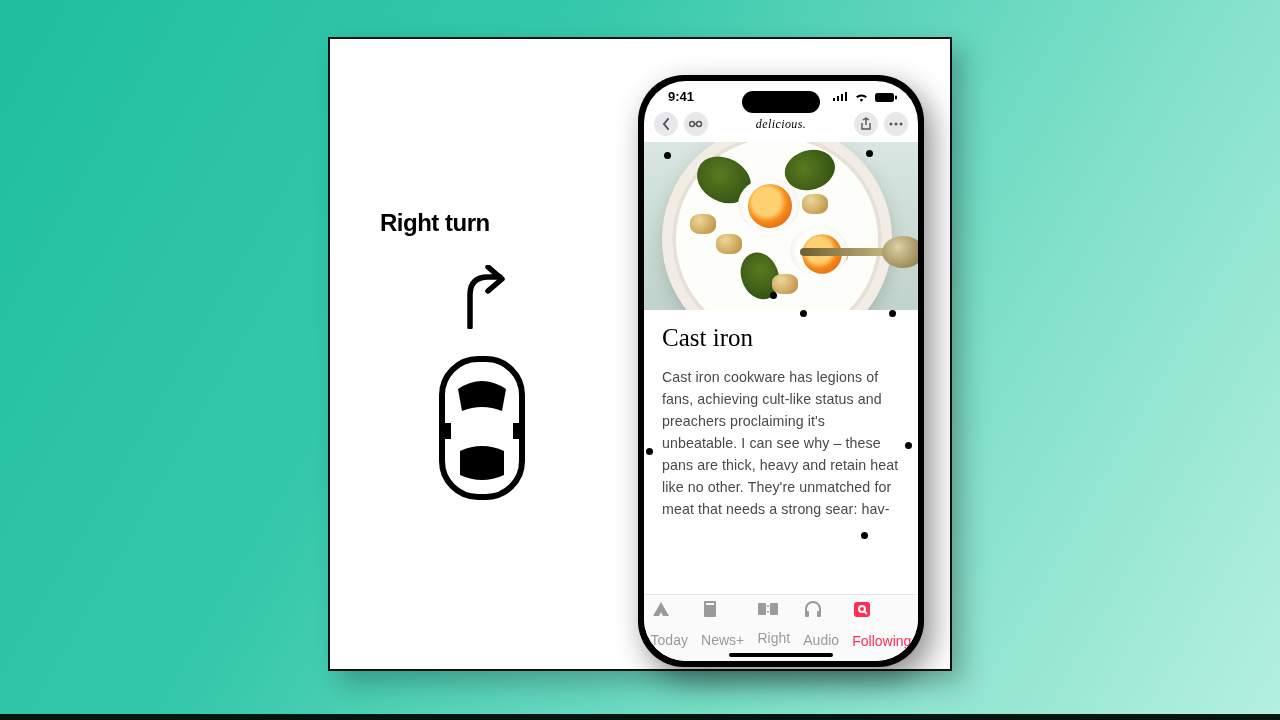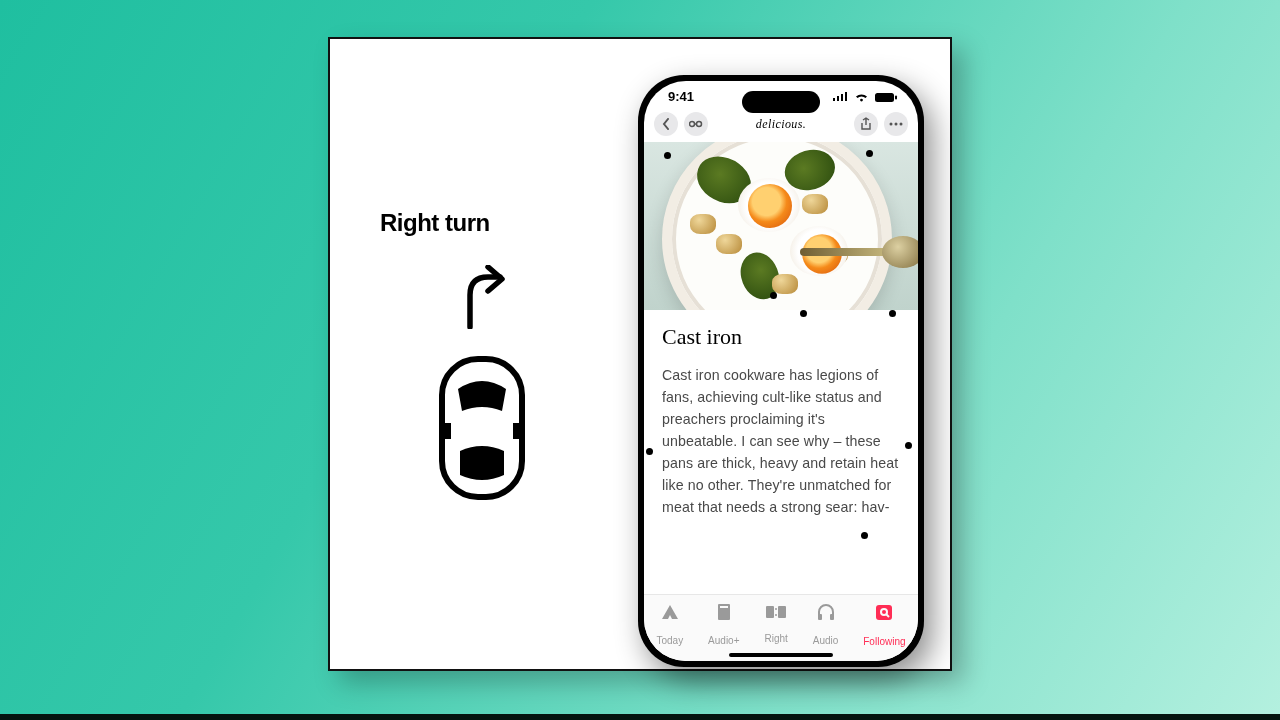--- a/index.html
+++ b/index.html
@@ -24,25 +24,25 @@
   .plate{position:absolute;left:18px;top:-18px;width:210px;height:210px;border-radius:50%;background:#fdfdfa;border:10px solid #f2ede4;box-shadow:inset 0 0 0 4px #e6e0d6, 0 6px 18px rgba(0,0,0,.15);}
   .yolk{position:absolute;width:44px;height:44px;border-radius:50%;background:radial-gradient(circle at 42% 40%,#ffd070 0 38%,#f58a1a 55%,#d3500a 100%);}
   .white{position:absolute;border-radius:50%;background:radial-gradient(circle,#fff 0 55%,#f4efe6 80%);}
   .kale{position:absolute;width:56px;height:44px;border-radius:48% 60% 50% 60%;background:radial-gradient(circle at 40% 40%,#5b7a22,#2a4a0e);transform:rotate(18deg);}
   .potato{position:absolute;width:26px;height:20px;border-radius:40%;background:radial-gradient(circle at 35% 30%,#efd79a,#b68836);}
   .spoon{position:absolute;right:-6px;top:88px;width:120px;height:46px;}
   .spoon .bowl{position:absolute;right:0;top:6px;width:42px;height:32px;border-radius:50%;background:radial-gradient(circle at 38% 34%,#dcd0a2,#7d6a3a);}
   .spoon .handle{position:absolute;right:34px;top:18px;width:90px;height:8px;border-radius:6px;background:linear-gradient(90deg,#6f5d32,#c7b97f);}
   .tableclo{position:absolute;inset:0;background:linear-gradient(180deg,#d9e6e1 0%,#c0d3cc 100%);}    
   .article{padding:14px 18px 0 18px;position:relative;}
-  .a-title{font-family:Georgia,serif;font-size:22px;margin-bottom:14px;}
+  .a-title{font-family:Georgia,serif;font-size:25px;margin-bottom:14px;}
   .body{font-size:14.2px;line-height:1.55;color:#494949;letter-spacing:.1px;}
   .dot{position:absolute;width:7px;height:7px;border-radius:50%;background:#000;}
   .tabbar{position:absolute;left:0;right:0;bottom:0;height:58px;background:#fafafa;border-top:1px solid #e7e7e7;display:flex;justify-content:space-around;align-items:center;padding-bottom:8px;}
-  .tab{display:flex;flex-direction:column;align-items:center;gap:14px;font-size:10px;color:#9a9a9a;}
+  .tab{display:flex;flex-direction:column;align-items:flex-start;gap:14px;font-size:14px;color:#9a9a9a;}
   .tab.active{color:#ff2d55;}
   .hbar{position:absolute;left:50%;bottom:4px;transform:translateX(-50%);width:104px;height:4px;border-radius:3px;background:#000;}
 </style>
 </head>
 <body>
 
 <div class="bg">
   <div class="card">
 
     <div class="left">
@@ -156,21 +156,21 @@
             <svg width="20" height="18" viewBox="0 0 20 18" fill="#9a9a9a">
                 <path d="M2 16 10 2l8 14H12l-2-4-2 4z"></path>
               </svg>
             <span>Today</span>
           </div>
           <div class="tab">
             <svg width="18" height="18" viewBox="0 0 18 18" fill="#9a9a9a">
                 <rect x="3" y="1" width="12" height="16" rx="1"></rect>
                 <rect x="5" y="3" width="8" height="2" fill="#fafafa"></rect>
               </svg>
-            <span>Audio+</span>
+            <span>News+</span>
           </div>
           <div class="tab">
             <svg width="22" height="14" viewBox="0 0 22 14" fill="#9a9a9a">
                 <rect x="1" y="1" width="8" height="12" rx="1"></rect>
                 <rect x="13" y="1" width="8" height="12" rx="1"></rect>
                 <circle cx="11" cy="4" r="1"></circle>
                 <circle cx="11" cy="10" r="1"></circle>
               </svg>
             <span>Right</span>
           </div>

